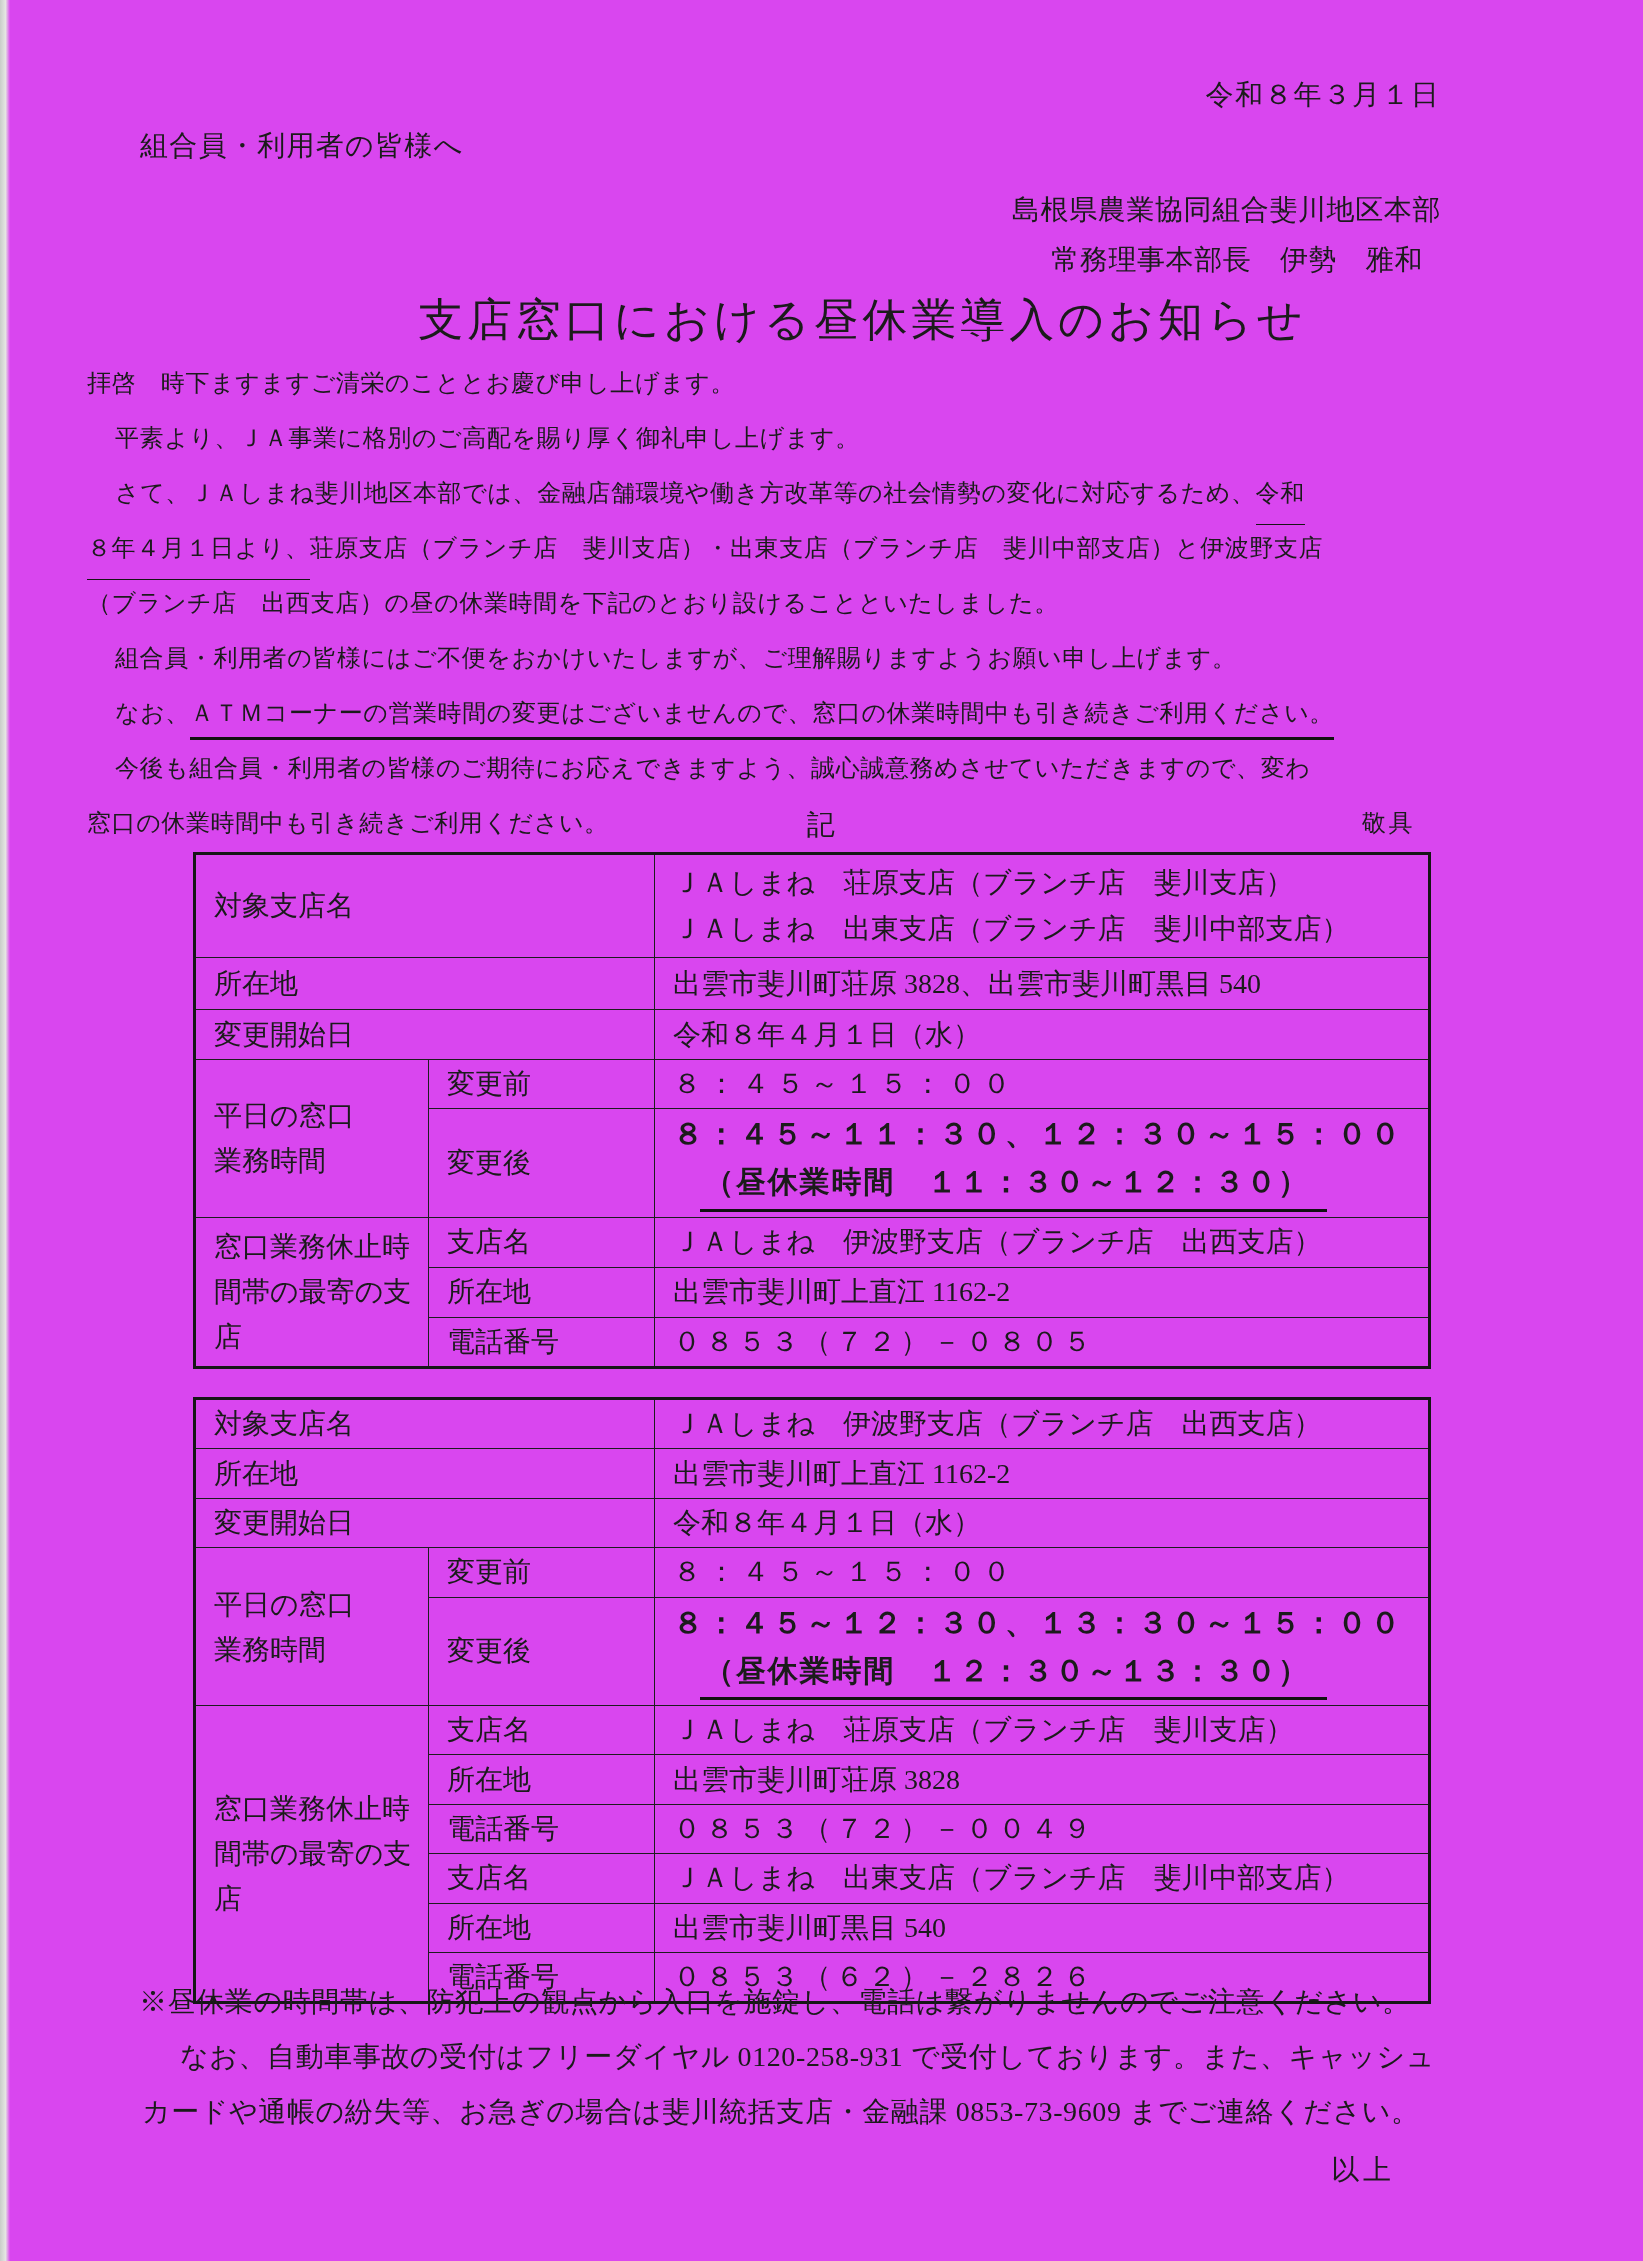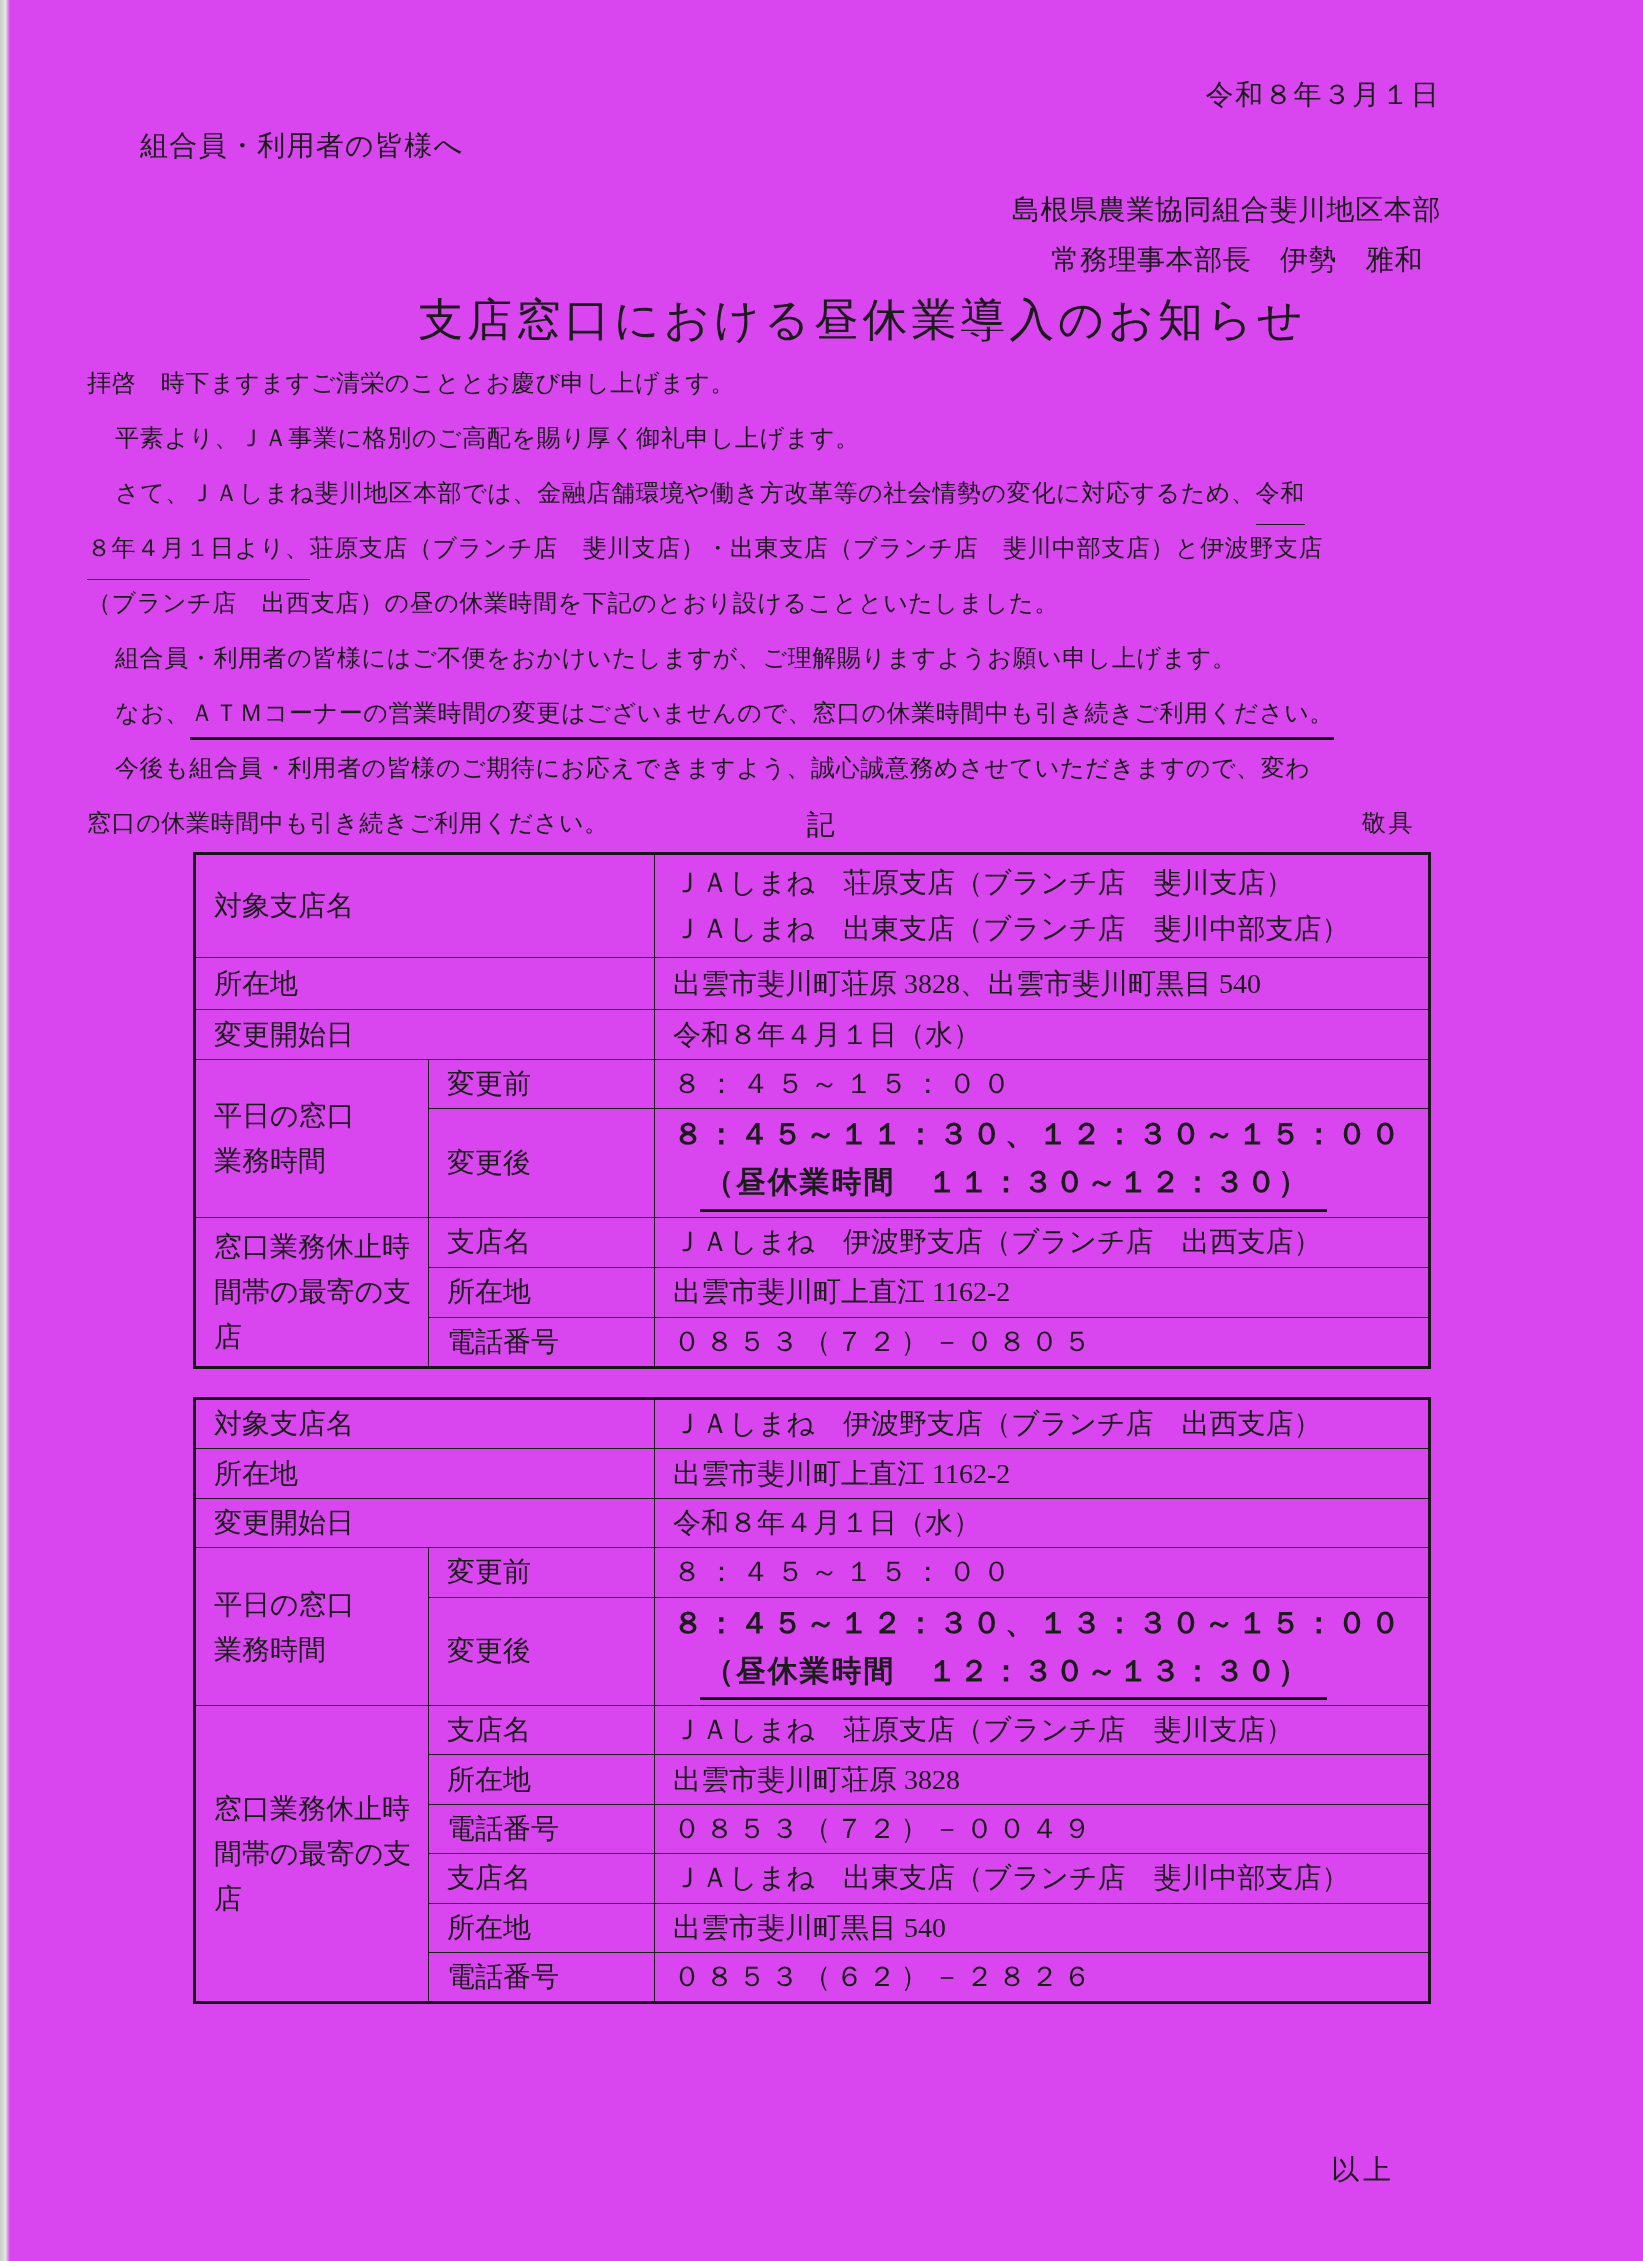--- a/index.html
+++ b/index.html
@@ -216,16 +216,21 @@
       <td>所在地</td>
       <td>出雲市斐川町黒目 540</td>
     </tr>
     <tr style="height:46px">
       <td>電話番号</td>
       <td class="phoneval">０８５３（６２）－２８２６</td>
     </tr>
   </tbody>
     </table>
 
+  <div class="abs notes-block">
+    <div class="nline n1">※昼休業の時間帯は、防犯上の観点から入口を施錠し、電話は繋がりませんのでご注意ください。</div>
+    <div class="nline n2">なお、自動車事故の受付はフリーダイヤル 0120-258-931 で受付しております。また、キャッシュ</div>
+    <div class="nline n3">カードや通帳の紛失等、お急ぎの場合は斐川統括支店・金融課 0853-73-9609 までご連絡ください。</div>
+  </div>
 
   <div class="abs txt end-marker">以上</div>
 </div>
 
 
 </body></html>

